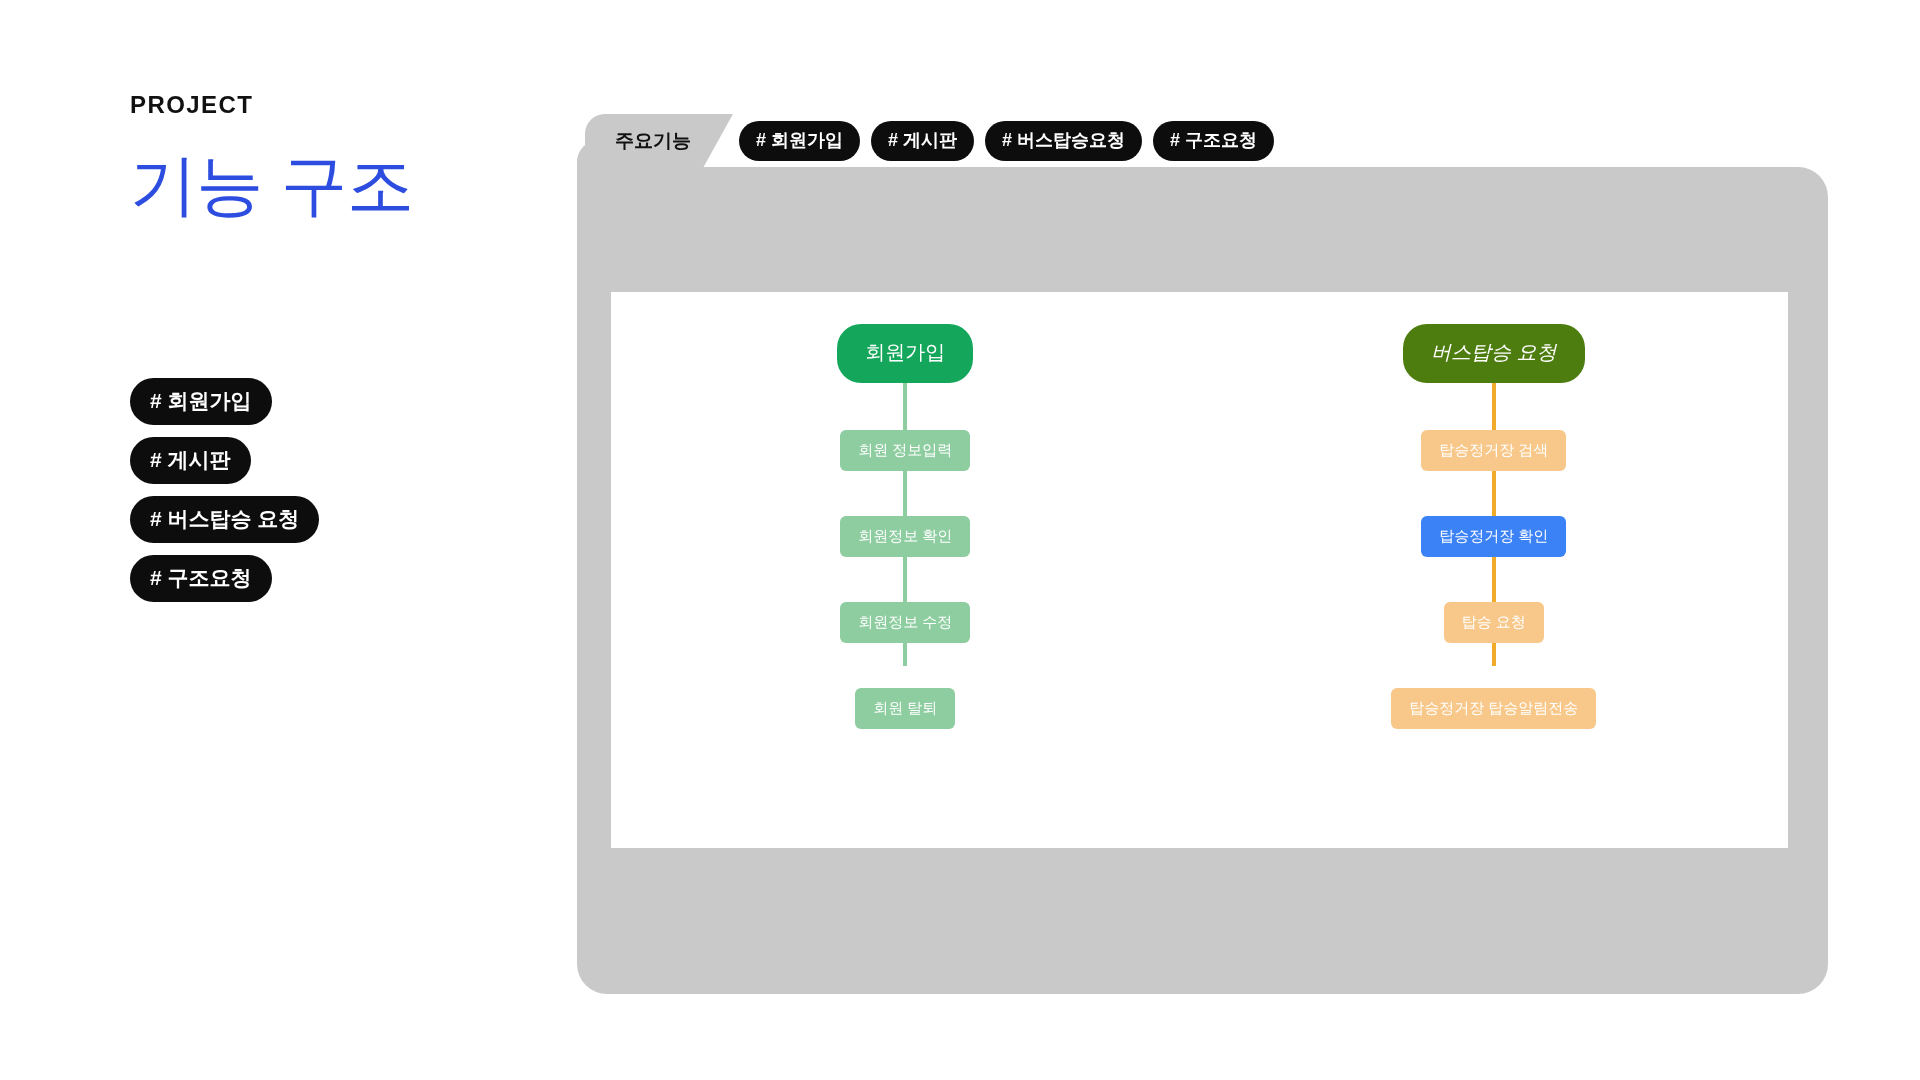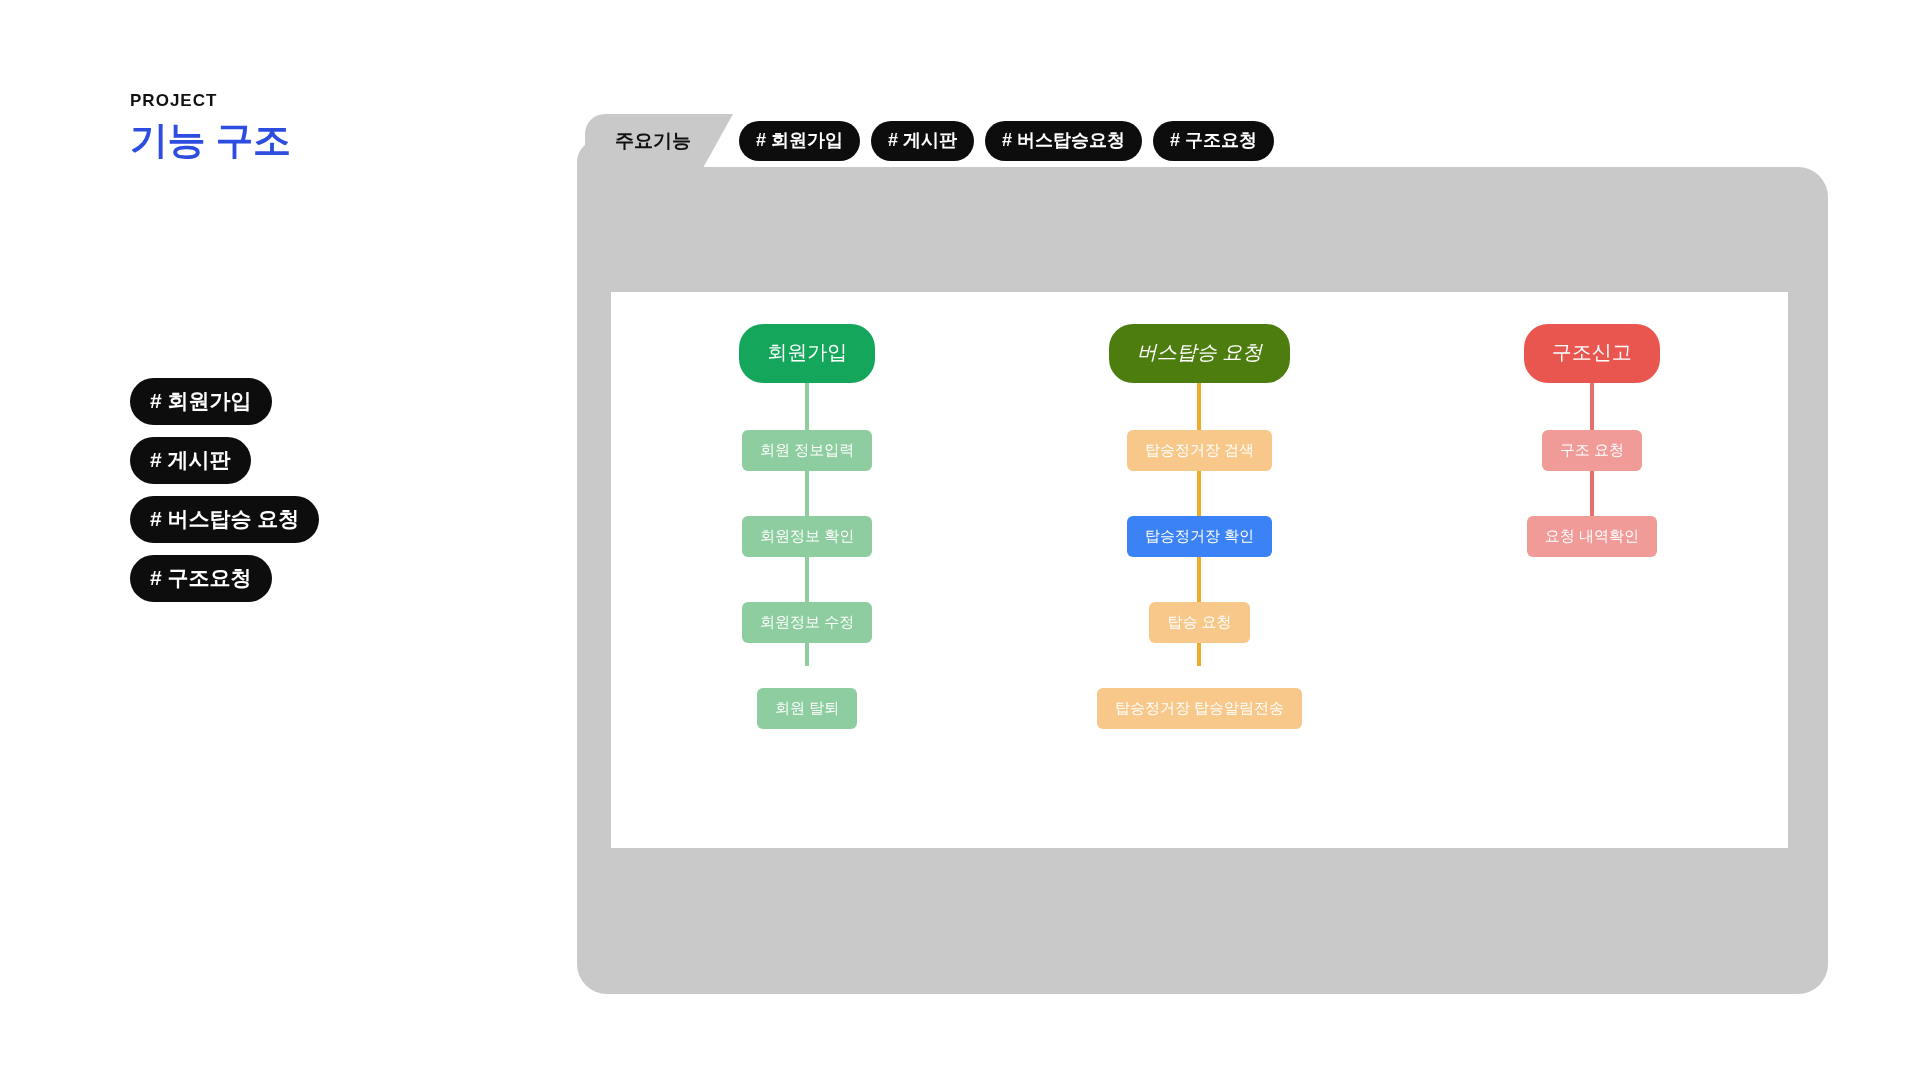--- a/index.html
+++ b/index.html
@@ -17,30 +17,30 @@
   }
 
   
   #left-col {
     position: absolute;
     left: 130px;
     top: 92px;
     width: 330px;
   }
   #project-eyebrow {
-    font-size: 17px;
+    font-size: 24px;
     font-weight: bold;
     letter-spacing: 0.06em;
     color: #111111;
     line-height: 1.1;
   }
   #page-title {
-    margin-top: 8px;
-    font-size: 38px;
-    font-weight: bold;
+    margin-top: 28px;
+    font-size: 67px;
+    font-weight: normal;
     color: #2c4de0;
     letter-spacing: -0.01em;
     line-height: 1.15;
   }
 
   #sidebar-tags {
     position: absolute;
     left: 130px;
     top: 378px;
     display: flex;
@@ -235,22 +235,14 @@
         <div class="col-head" style="background: #4d7c0f; font-style: italic;"><span>버스탑승 요청</span></div>
         <div class="gap-1"></div>
         <div class="node" style="background: rgb(248, 200, 138);"><span>탑승정거장 검색</span></div>
         <div class="gap-n"></div>
         <div class="node" style="background: #3b82f6;"><span>탑승정거장 확인</span></div>
         <div class="gap-n"></div>
         <div class="node" style="background: rgb(248, 200, 138);"><span>탑승 요청</span></div>
         <div class="gap-n"></div>
         <div class="node" style="background: rgb(248, 200, 138);"><span>탑승정거장 탑승알림전송</span></div>
       </div>
-      <div class="flow-col">
-        <div class="col-line" style="background: rgb(230, 113, 108); height: 150px;"></div>
-        <div class="col-head" style="background: rgb(233, 86, 79);"><span>구조신고</span></div>
-        <div class="gap-1"></div>
-        <div class="node" style="background: rgb(240, 155, 152);"><span>구조 요청</span></div>
-        <div class="gap-n"></div>
-        <div class="node" style="background: rgb(240, 155, 152);"><span>요청 내역확인</span></div>
-      </div>
     </div>
 </div>
 
 </body></html>

